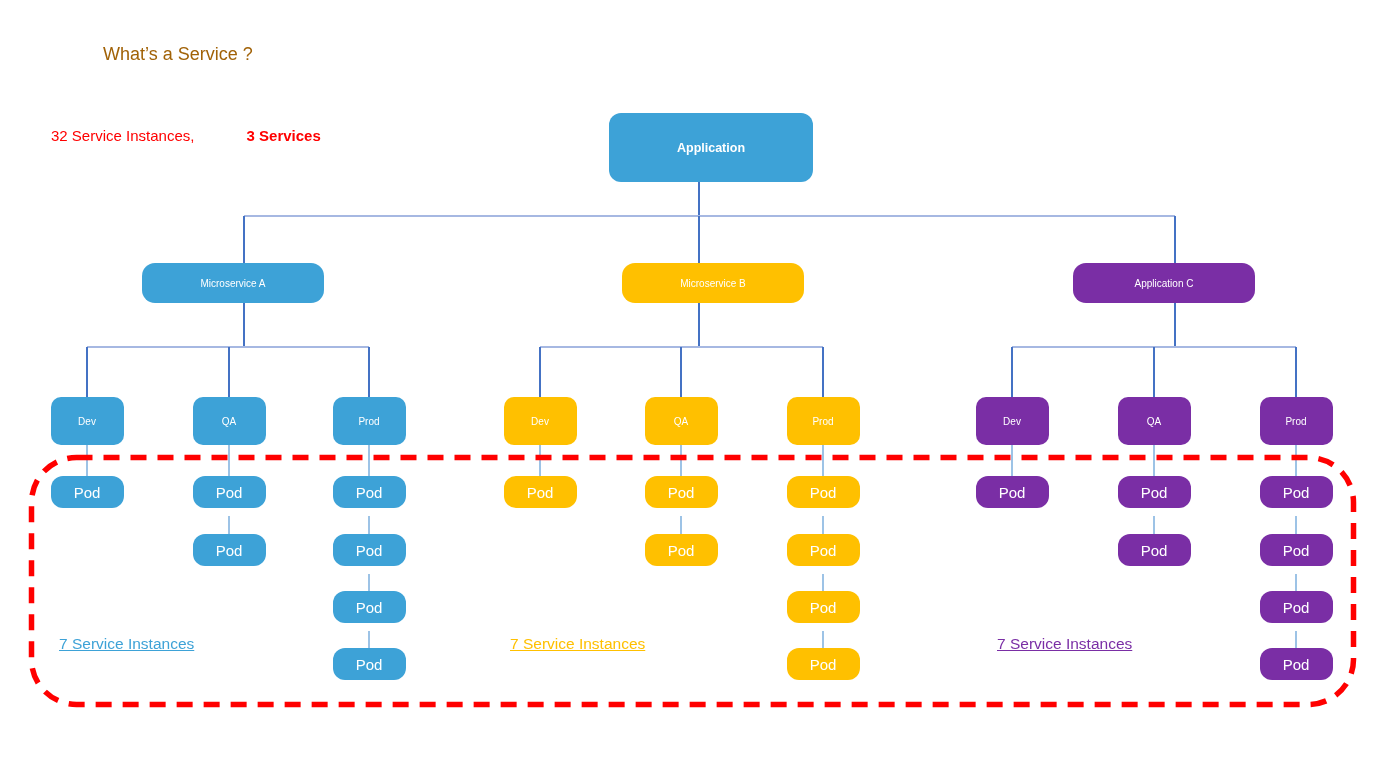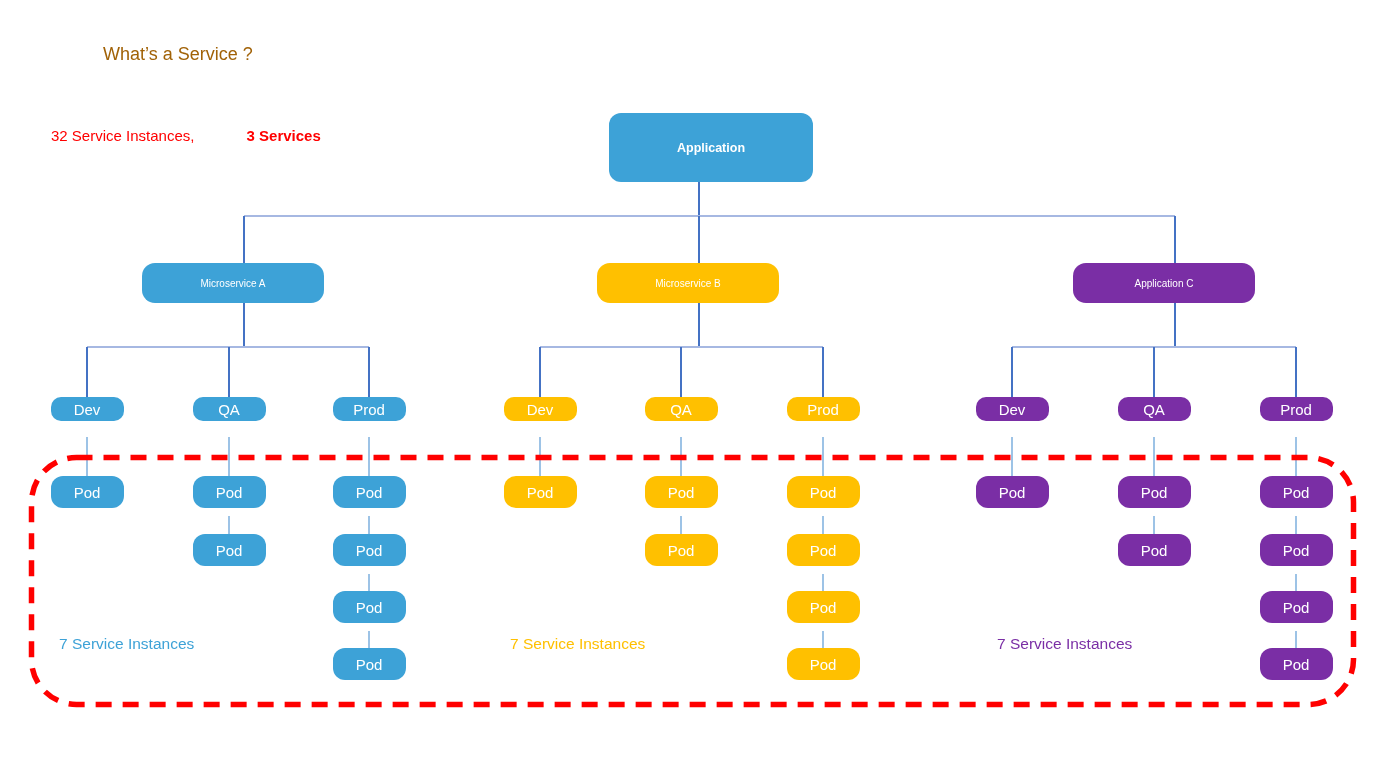--- a/index.html
+++ b/index.html
@@ -54,34 +54,35 @@
     font-size: 12.5px;
     font-weight: 700;
     margin-left: 12px;
   }
   .ms-node {
     width: 182px; height: 40px;
     border-radius: 13px;
     font-size: 10px;
   }
   .env-node {
-    width: 73px; height: 24px;
+    width: 73px; height: 48px;
     border-radius: 10px;
-    font-size: 15px;
+    font-size: 10px;
   }
   .pod-node {
     width: 73px; height: 32px;
     border-radius: 12px;
     font-size: 15px;
   }
   .instances-label {
     position: absolute;
     font-size: 15.5px;
     z-index: 2;
     white-space: nowrap;
+    text-decoration: underline;
   }
 </style>
 </head>
 <body>
 
 <div id="stage">
 
   <svg id="connector-svg" width="1386" height="773">
       <line x1="699" y1="182" x2="699" y2="217" stroke="#4472C4" stroke-width="2"></line>
       <line x1="244" y1="216" x2="1175" y2="216" stroke="#A6B8E2" stroke-width="2"></line>
@@ -140,21 +141,21 @@
       <div class="node pod-node" style="left: 50.5px; top: 476px; background: rgb(61, 162, 215);">Pod</div>
       <div class="node env-node" style="left: 192.5px; top: 397px; background: rgb(61, 162, 215);">QA</div>
       <div class="node pod-node" style="left: 192.5px; top: 476px; background: rgb(61, 162, 215);">Pod</div>
       <div class="node pod-node" style="left: 192.5px; top: 534px; background: rgb(61, 162, 215);">Pod</div>
       <div class="node env-node" style="left: 332.5px; top: 397px; background: rgb(61, 162, 215);">Prod</div>
       <div class="node pod-node" style="left: 332.5px; top: 476px; background: rgb(61, 162, 215);">Pod</div>
       <div class="node pod-node" style="left: 332.5px; top: 534px; background: rgb(61, 162, 215);">Pod</div>
       <div class="node pod-node" style="left: 332.5px; top: 591px; background: rgb(61, 162, 215);">Pod</div>
       <div class="node pod-node" style="left: 332.5px; top: 648px; background: rgb(61, 162, 215);">Pod</div>
       <div class="instances-label" style="left: 59px; top: 635px; color: rgb(61, 162, 215);">7 Service Instances</div>
-      <div class="node ms-node" style="left: 597px; top: 263px; background: rgb(255, 192, 0);">Microservice B</div>
+      <div class="node ms-node" style="left: 622px; top: 263px; background: rgb(255, 192, 0);">Microservice B</div>
       <div class="node env-node" style="left: 503.5px; top: 397px; background: rgb(255, 192, 0);">Dev</div>
       <div class="node pod-node" style="left: 503.5px; top: 476px; background: rgb(255, 192, 0);">Pod</div>
       <div class="node env-node" style="left: 644.5px; top: 397px; background: rgb(255, 192, 0);">QA</div>
       <div class="node pod-node" style="left: 644.5px; top: 476px; background: rgb(255, 192, 0);">Pod</div>
       <div class="node pod-node" style="left: 644.5px; top: 534px; background: rgb(255, 192, 0);">Pod</div>
       <div class="node env-node" style="left: 786.5px; top: 397px; background: rgb(255, 192, 0);">Prod</div>
       <div class="node pod-node" style="left: 786.5px; top: 476px; background: rgb(255, 192, 0);">Pod</div>
       <div class="node pod-node" style="left: 786.5px; top: 534px; background: rgb(255, 192, 0);">Pod</div>
       <div class="node pod-node" style="left: 786.5px; top: 591px; background: rgb(255, 192, 0);">Pod</div>
       <div class="node pod-node" style="left: 786.5px; top: 648px; background: rgb(255, 192, 0);">Pod</div>

